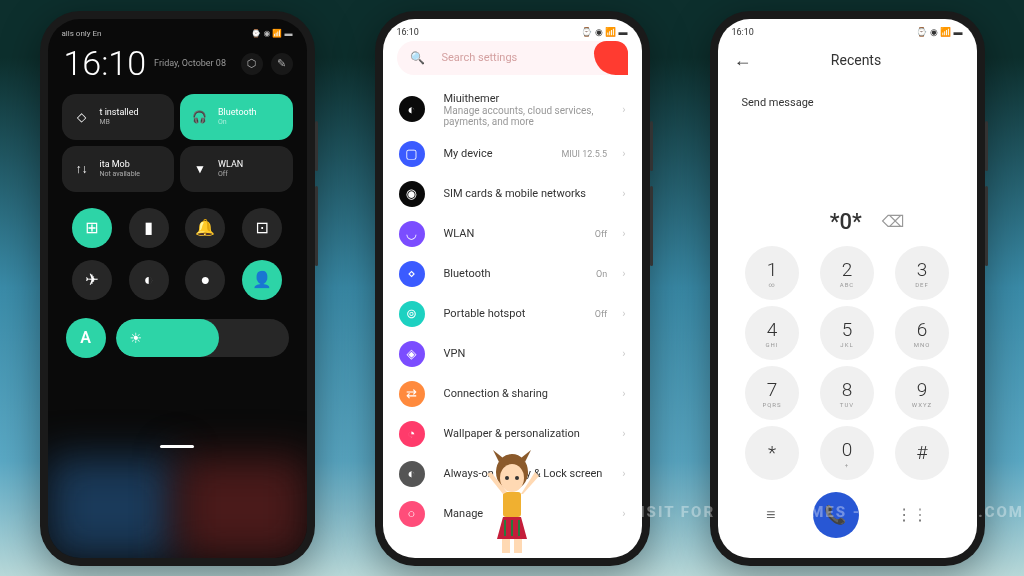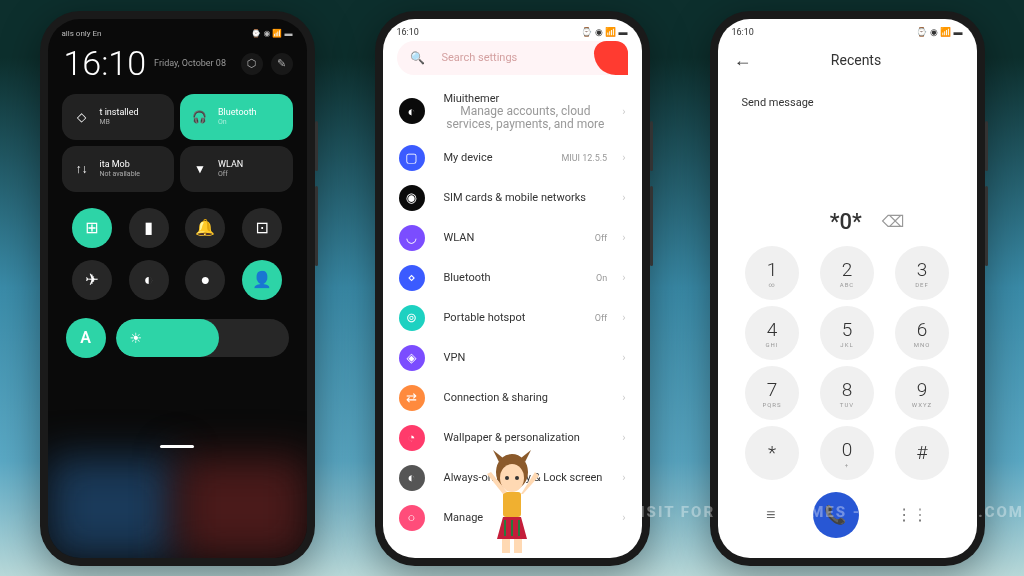--- a/index.html
+++ b/index.html
@@ -43,21 +43,21 @@
 .p2 .screen{background:#fff;}
 .p2 .statusbar{display:flex;justify-content:space-between;padding:8px 14px 4px;font-size:9px;color:#333;}
 .p2 .title{text-align:center;font-size:15px;color:#2857d4;font-weight:500;padding:6px 0 10px;}
 .p2 .search{margin:0 14px 10px;height:34px;background:#fff4f6;border-radius:17px;display:flex;align-items:center;padding:0 14px;gap:8px;position:relative;}
 .p2 .search-icon{color:#d4a0a0;font-size:12px;}
 .p2 .search-text{color:#d4a0a0;font-size:11px;padding-left:8px;}
 .p2 .blob{position:absolute;right:0;top:0;bottom:0;width:34px;background:#ff3b30;border-radius:17px 17px 0 30px;}
 .p2 .item{display:flex;align-items:center;padding:7px 16px;gap:11px;}
 .p2 .item-icon{width:26px;height:26px;border-radius:50%;display:flex;align-items:center;justify-content:center;color:#fff;font-size:13px;flex-shrink:0;}
 .p2 .item-text{flex:1;font-size:11px;color:#333;margin-left:8px;}
-.p2 .item-sub{font-size:12px;color:#999;line-height:1.1;text-align:center;}
+.p2 .item-sub{font-size:10px;color:#999;line-height:1.1;}
 .p2 .item-val{font-size:9px;color:#999;}
 .p2 .item-chev{color:#ccc;font-size:11px;margin-left:4px;}
 .ic-dark{background:#0a0a0a;}
 .ic-blue{background:#3b5bff;}
 .ic-cyan{background:#1dd1c1;}
 .ic-purple{background:#7b4dff;}
 .ic-orange{background:#ff8a3d;}
 .ic-pink{background:#ff4d7a;}
 .ic-red{background:#ff3b6b;}
 .ic-gray{background:#555;}

